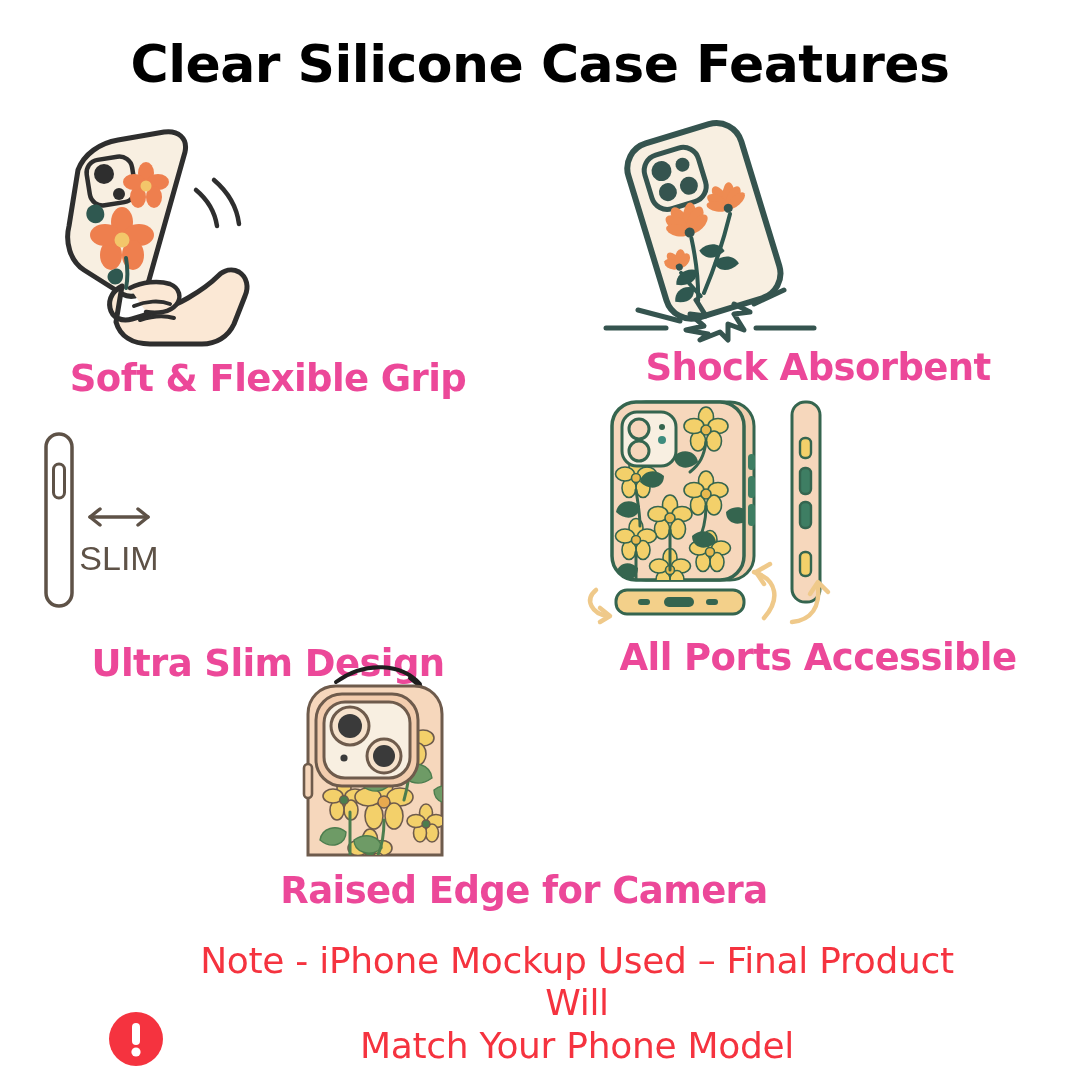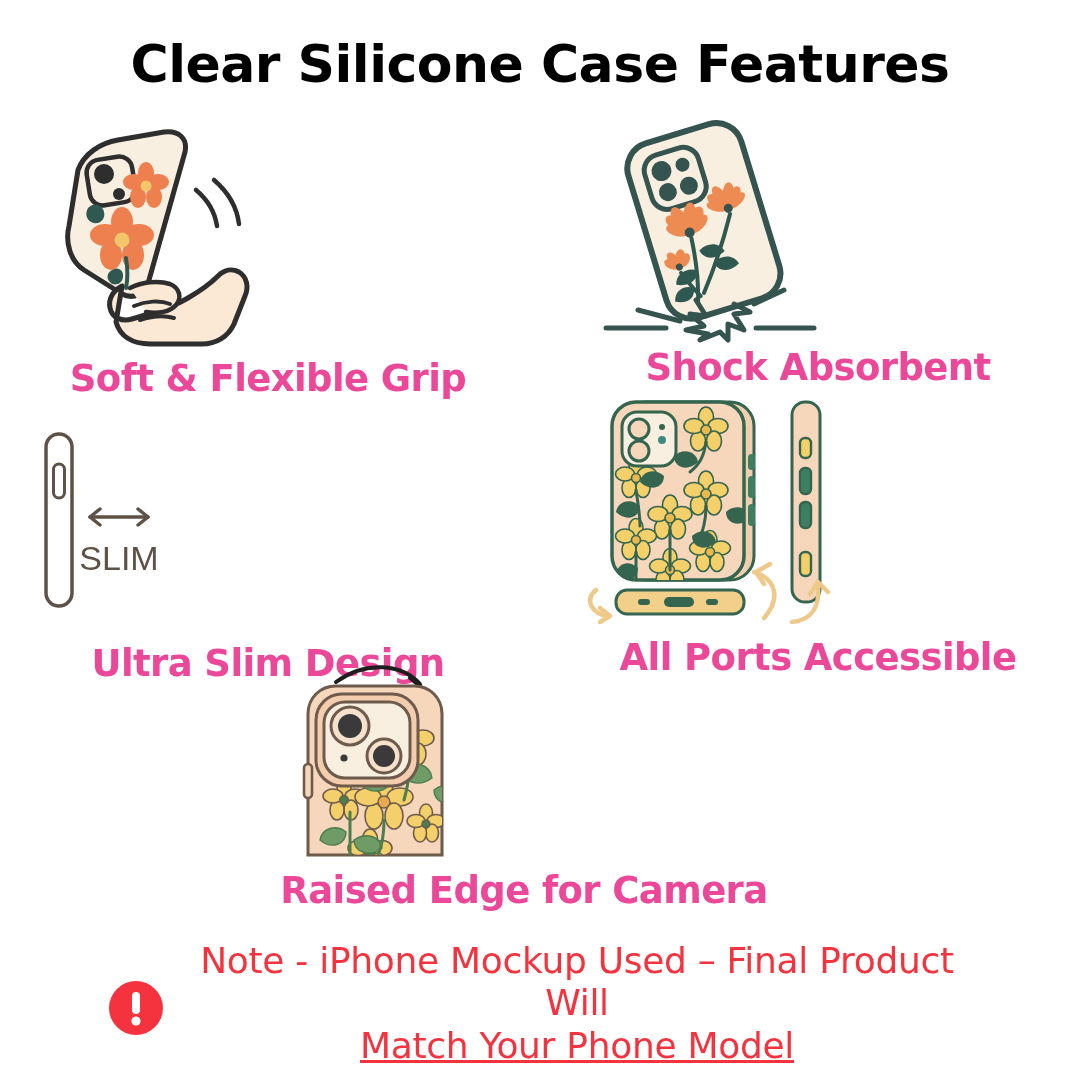--- a/index.html
+++ b/index.html
@@ -65,40 +65,40 @@
   #feat-ports  .feature-label { margin-top: 10px; }
   #feat-camera .feature-label { margin-top: 14px; }
 
   
   #note {
     position: absolute;
     left: 0;
     top: 940px;
     width: 1080px;
     display: flex;
-    align-items: center;
+    align-items: flex-end;
     justify-content: center;
     gap: 18px;
     padding: 0 44px;
     box-sizing: border-box;
   }
   #note-icon {
     flex: 0 0 auto;
     margin-top: 8px;
   }
   #note-text {
     font-size: 36px;
     line-height: 1.18;
     color: #F5333F;
     text-align: center;
     max-width: 790px;
     font-family: "DejaVu Sans", sans-serif;
     letter-spacing: -0.3px;
   }
-  #note-line2 { display: block; text-decoration: underline; }
+  #note-line2 { display: block; }
 
   svg { display: block; overflow: visible; }
 </style>
 </head>
 <body>
 
 <div id="page">
 
   <div id="title">Clear Silicone Case Features</div>
 

